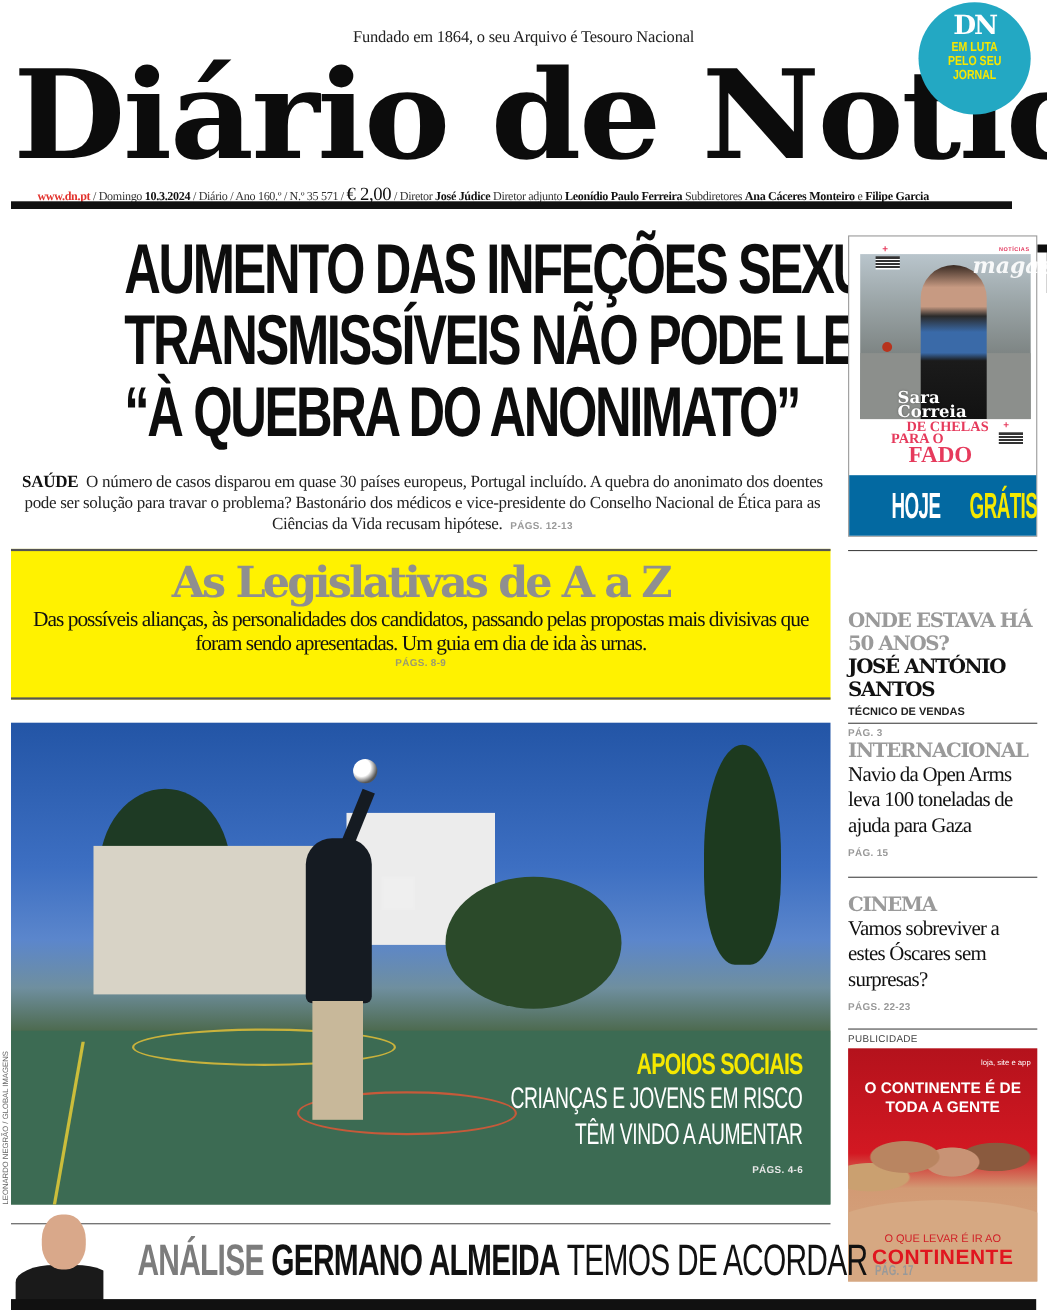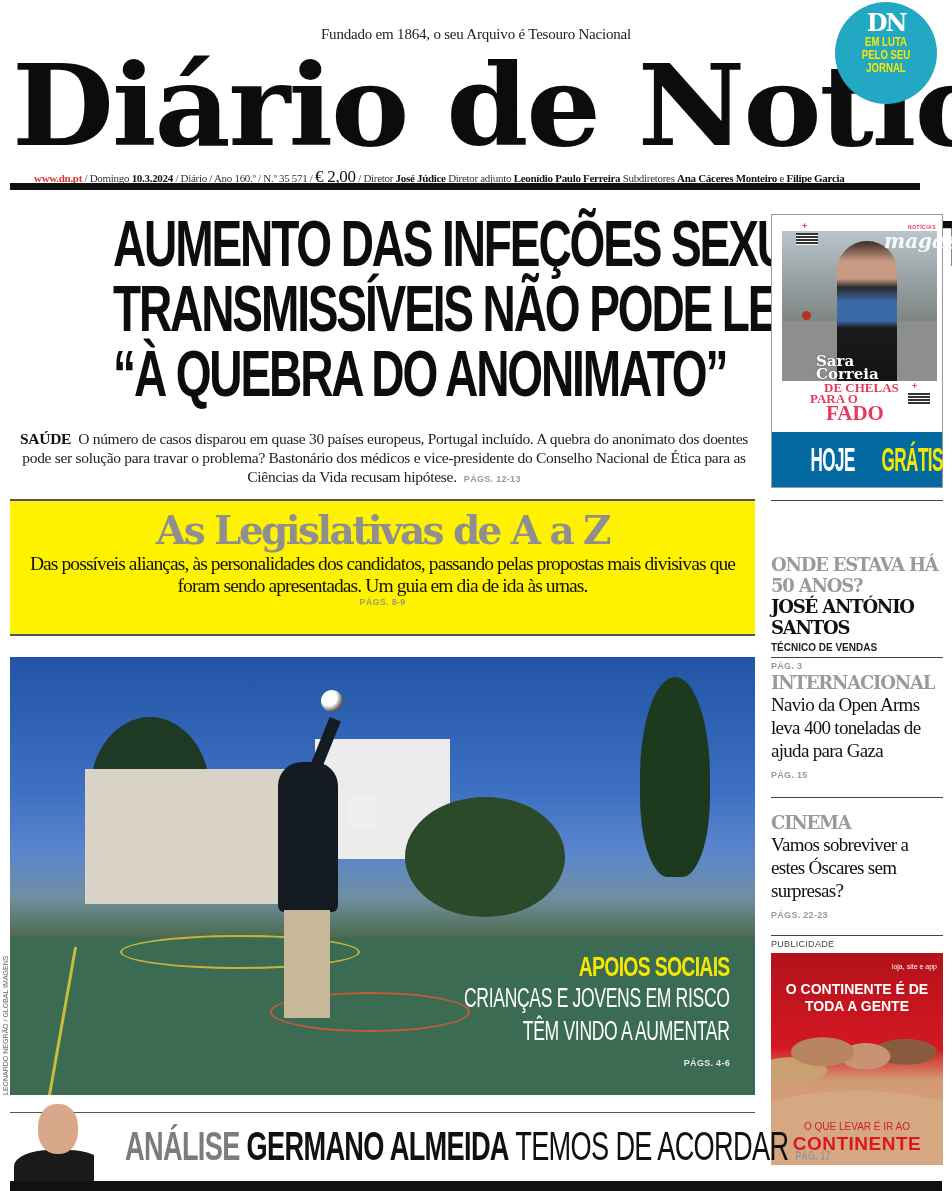--- a/index.html
+++ b/index.html
@@ -258,21 +258,21 @@
 <div class="rail" style="top:514px;margin-top:40px;">
   <div class="label">ONDE ESTAVA HÁ 50 ANOS?</div>
   <div class="name">JOSÉ ANTÓNIO SANTOS</div>
   <div class="role">TÉCNICO DE VENDAS</div>
   <span class="pags">PÁG. 3</span>
 </div>
 
 <div class="rail-rule" style="top:657px;"></div>
 <div class="rail" style="top:672px;">
   <div class="label">INTERNACIONAL</div>
-  <div class="text">Navio da Open Arms leva 400 toneladas de ajuda para Gaza</div>
+  <div class="text">Navio da Open Arms leva 100 toneladas de ajuda para Gaza</div>
   <span class="pags">PÁG. 15</span>
 </div>
 
 <div class="rail-rule" style="top:797px;"></div>
 <div class="rail" style="top:812px;">
   <div class="label">CINEMA</div>
   <div class="text">Vamos sobreviver a estes Óscares sem surpresas?</div>
   <span class="pags">PÁGS. 22-23</span>
 </div>
 

